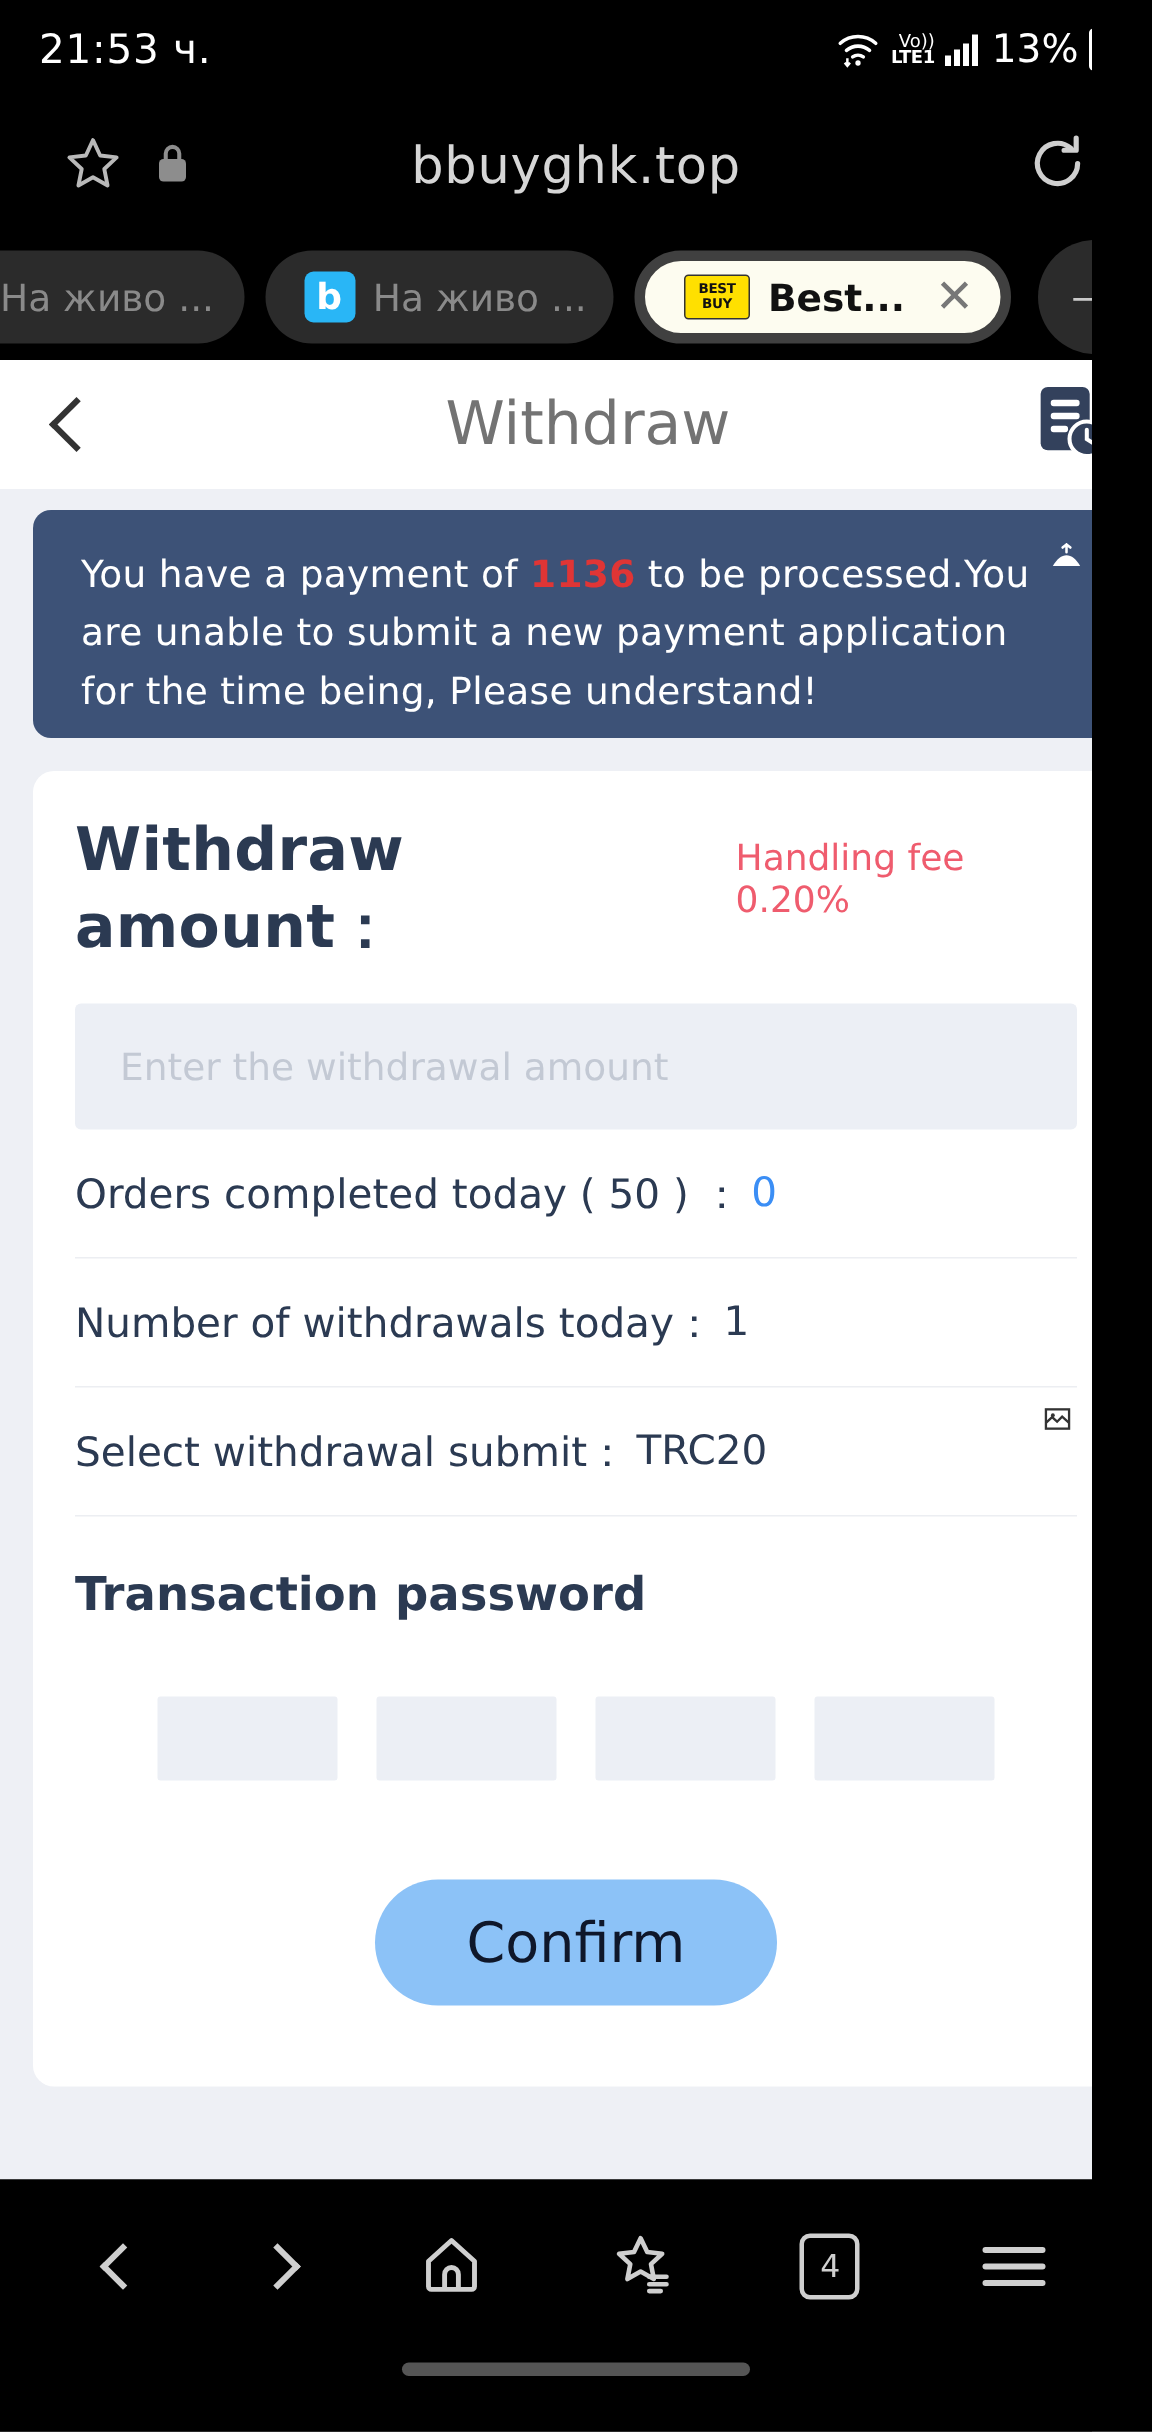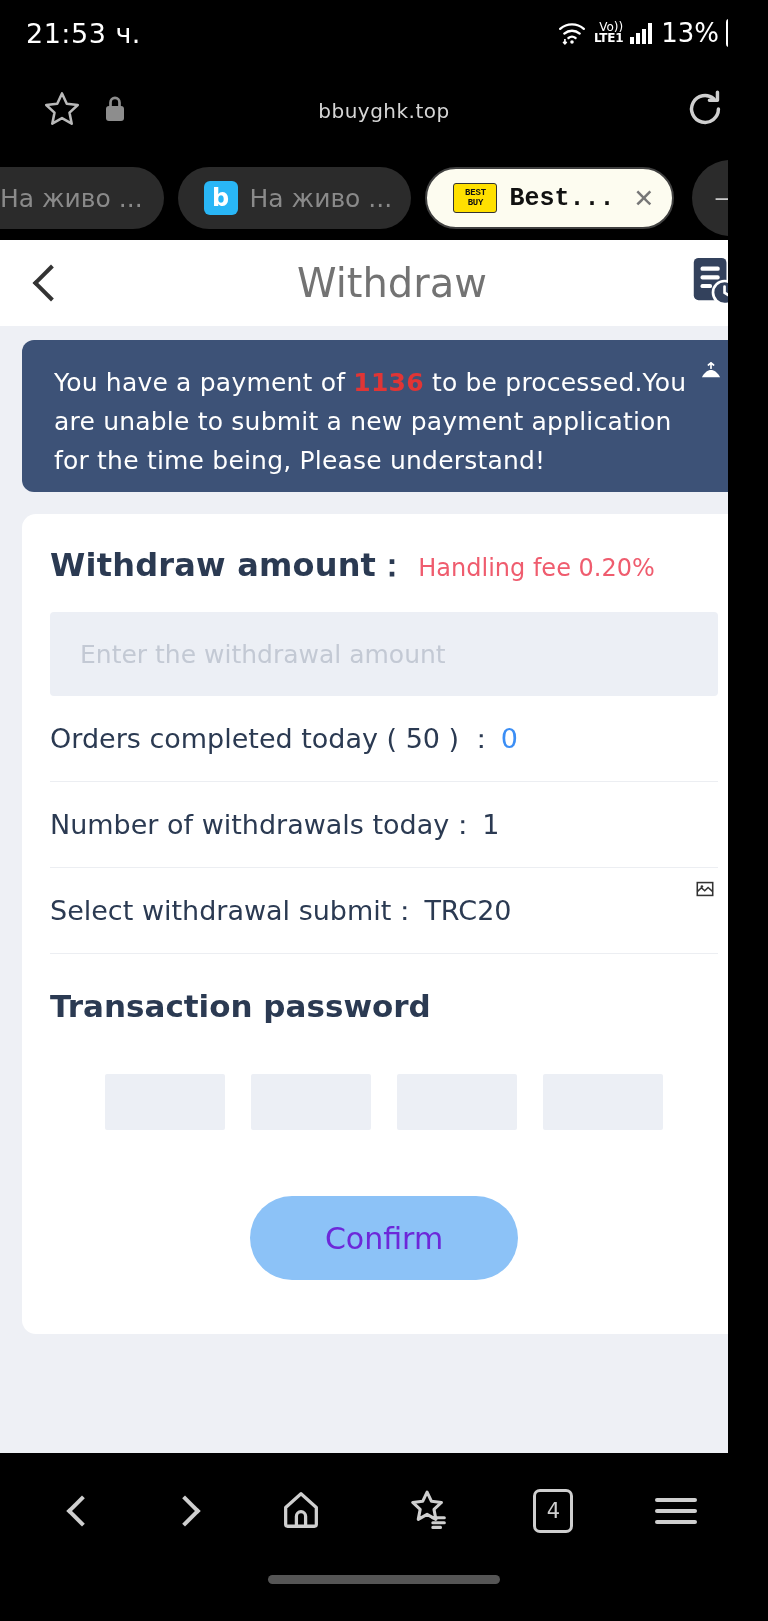--- a/index.html
+++ b/index.html
@@ -56,21 +56,21 @@
 
   
   .urlbar {
     position: absolute; top: 66px; left: 0;
     width: 768px; height: 90px;
     display: flex; align-items: center; padding: 0 40px;
   }
   .url-left { display: flex; align-items: center; gap: 18px; }
   .url-text {
     position: absolute; left: 0; right: 0; text-align: center;
-    color: #d6d6d6; font-size: 20px; letter-spacing: .5px;
+    color: #d6d6d6; font-size: 34px; letter-spacing: .5px;
     pointer-events: none;
   }
 
   
   .tabstrip {
     position: absolute; top: 156px; left: 0;
     width: 768px; height: 84px;
     display: flex; align-items: center; gap: 14px;
     padding-left: 0;
   }
@@ -83,22 +83,22 @@
     white-space: nowrap; overflow: hidden;
   }
   .tab.first { margin-left: -48px; padding-left: 48px; }
   .tab .fav {
     width: 34px; height: 34px; border-radius: 6px;
     background: #29b6f6; color: #fff; font-weight: bold;
     font-size: 24px; display: flex; align-items: center; justify-content: center;
     flex: 0 0 auto;
   }
   .tab.active {
-    background: #fdfcf0; border: 2px solid #404040;
-    color: #111; font-weight: 600; font-family: Liberation Mono, monospace;
+    background: #fdfcf0; border: 7px solid #404040;
+    color: #111; font-weight: 600;
   }
   .tab.active .bb-logo {
     width: 44px; height: 30px; background: #ffe000;
     border-radius: 3px; position: relative; flex: 0 0 auto;
     display: flex; flex-direction: column; align-items: center; justify-content: center;
     line-height: 10px; border: 1px solid #333;
   }
   .tab.active .bb-logo b {
     font-size: 9px; color: #111; font-weight: 900; letter-spacing: -.2px;
   }
@@ -153,21 +153,21 @@
     background: #fff; border-radius: 14px;
     margin-top: 22px;
   }
   .card-pad { padding: 30px 28px 0 28px; }
 
   .wd-head {
     display: flex; align-items: baseline; gap: 10px;
     padding-bottom: 24px;
   }
   .wd-head .lbl {
-    font-size: 32px; font-weight: 700; color: #2b3a52;
+    font-size: 40px; font-weight: 700; color: #2b3a52;
     letter-spacing: .2px;
   }
   .wd-head .fee { font-size: 24px; color: #ef5c6e; }
 
   .amount-input {
     background: #eceff5; border: none; border-radius: 4px;
     height: 84px; width: 100%;
     font-size: 25px; color: #b4bcc9;
     padding: 0 30px;
     font-family: "DejaVu Sans", sans-serif;
@@ -198,22 +198,22 @@
     display: flex; justify-content: center; gap: 26px;
     padding: 50px 40px 0 40px;
   }
   .pw-box {
     width: 120px; height: 56px; background: #eceff5;
     border: none; border-radius: 2px;
   }
   .confirm-wrap { display: flex; justify-content: center; padding: 66px 0 54px 0; }
   .confirm {
     width: 268px; height: 84px; border-radius: 42px;
-    background: #8cc2f7; color: #6d28d9; border: none;
-    font-size: 30px; font-family: "DejaVu Sans", sans-serif;
+    background: #8cc2f7; color: #0f172a; border: none;
+    font-size: 37px; font-family: "DejaVu Sans", sans-serif;
     cursor: pointer;
   }
 
   .scrollbar {
     position: absolute; top: 92px; right: 3px;
     width: 7px; height: 715px;
     background: #b9bcc2; border-radius: 4px;
   }
 
   

